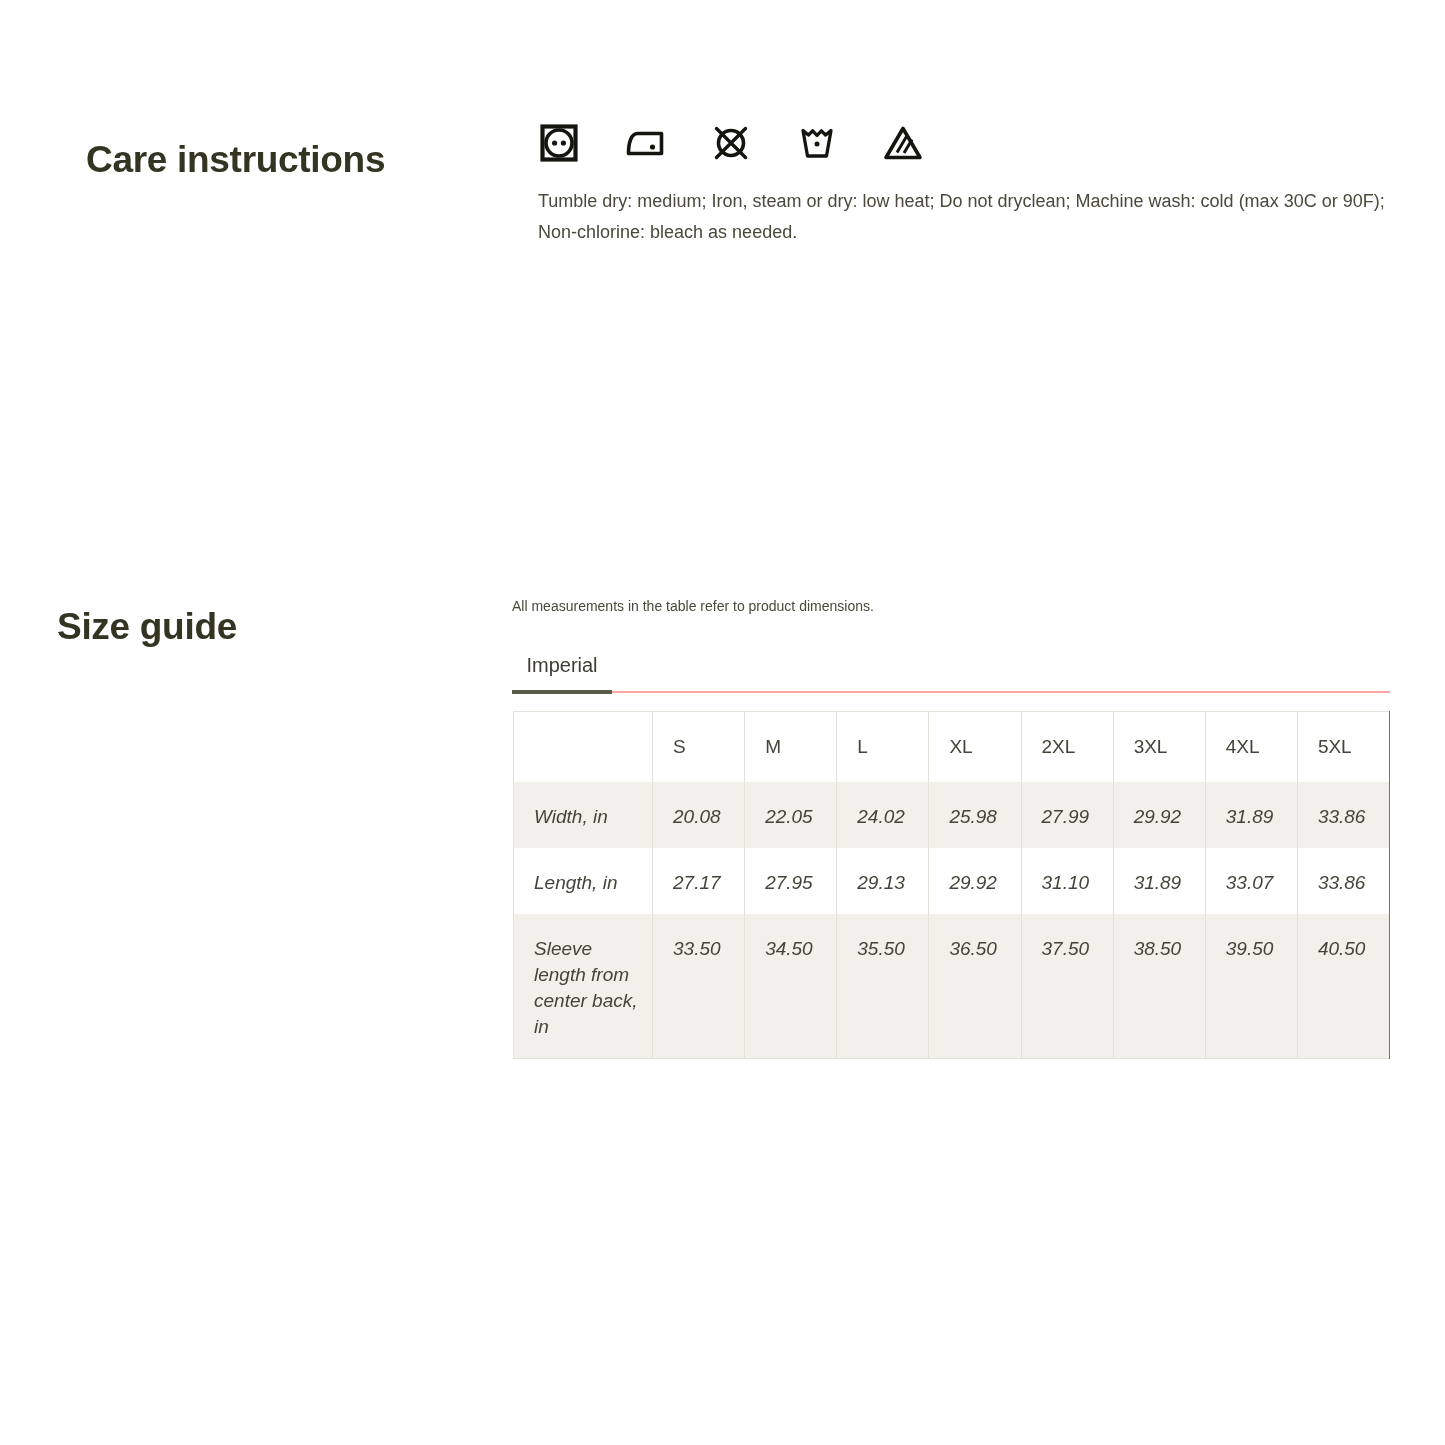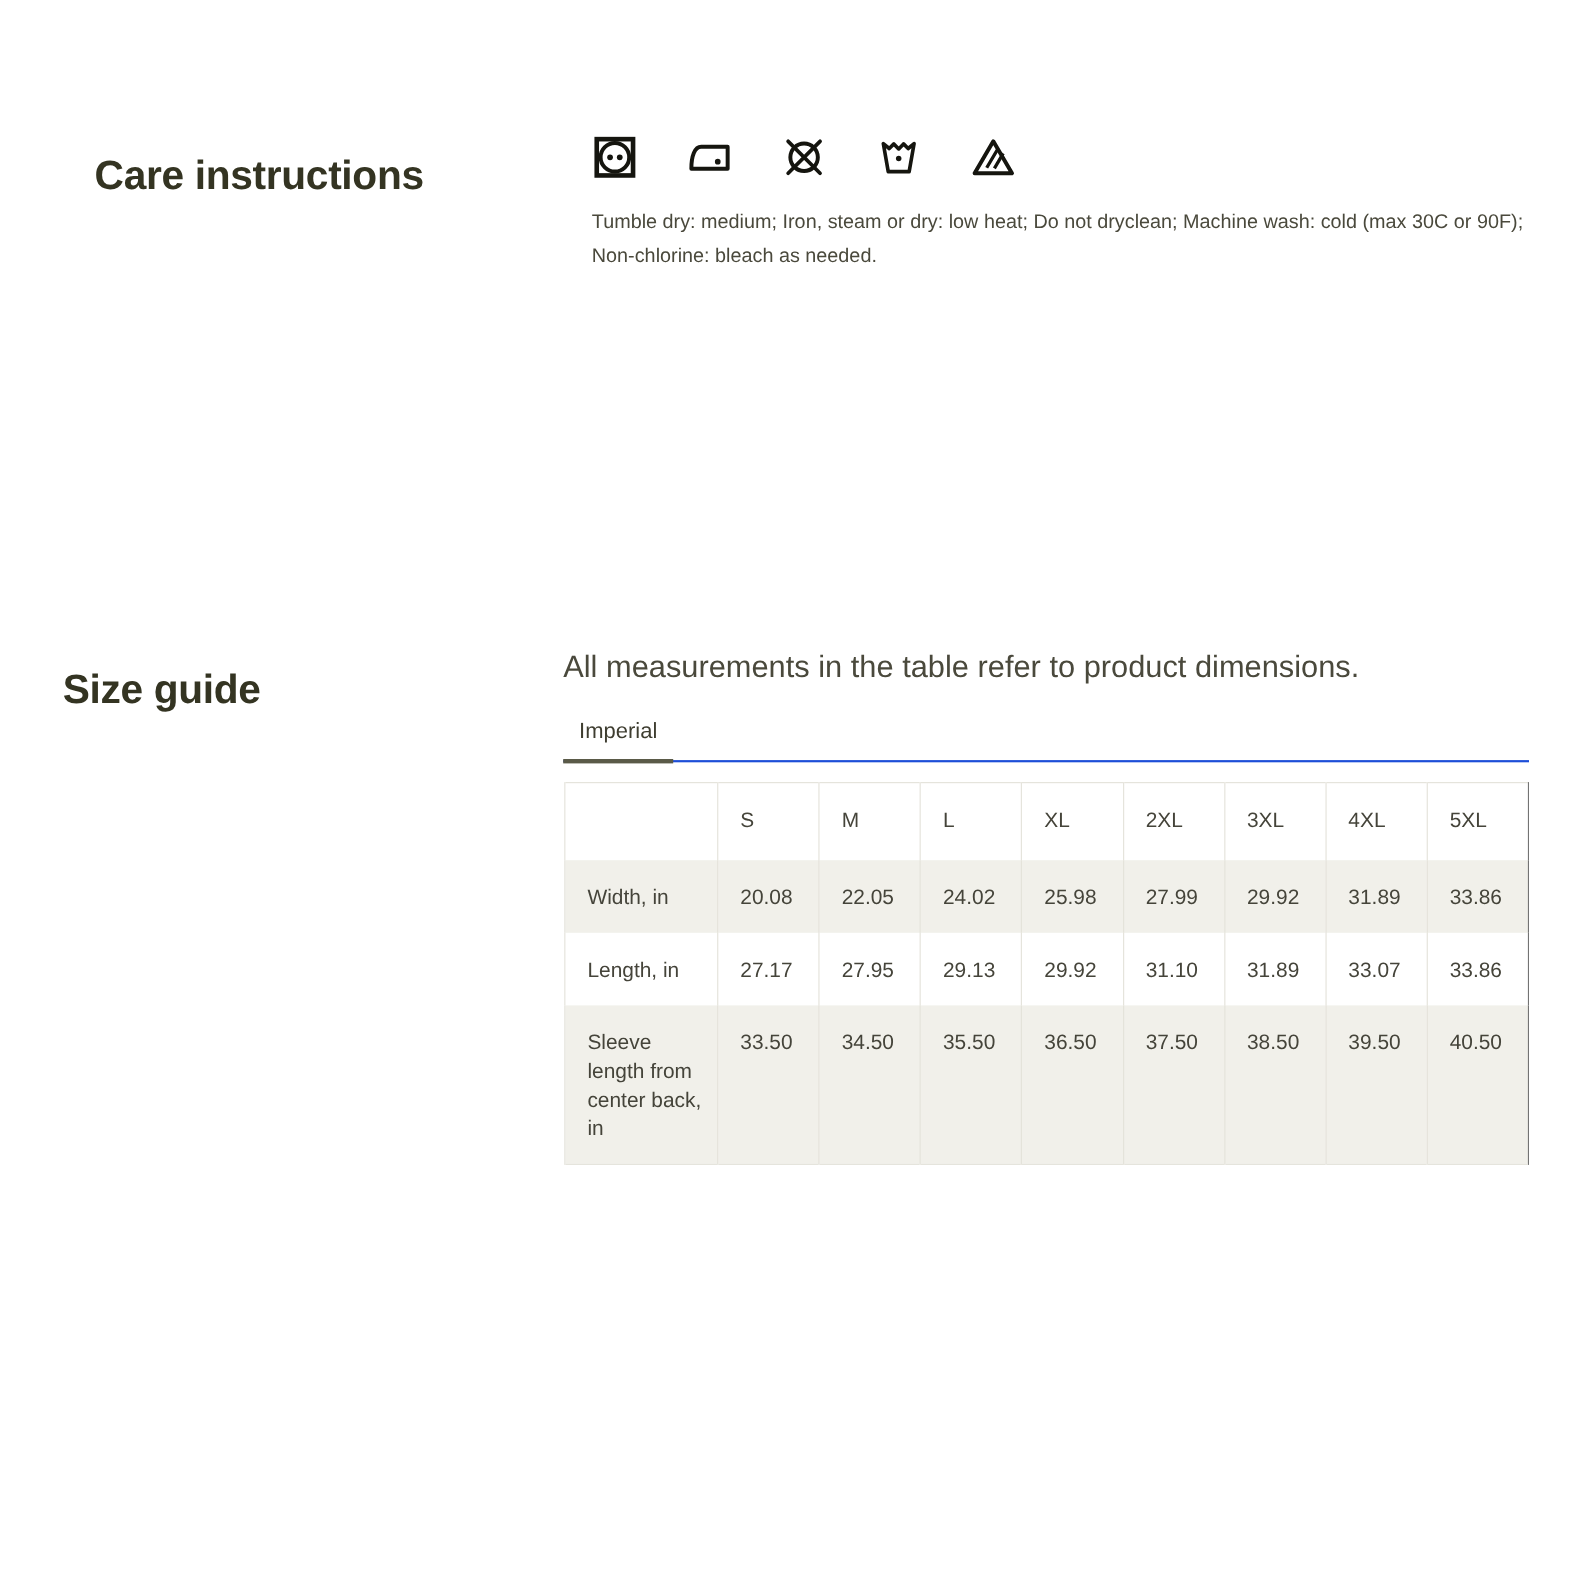--- a/index.html
+++ b/index.html
@@ -18,26 +18,26 @@
   .care-icons .icon{width:42px;height:48px;display:flex;align-items:center;justify-content:center;}
   .care-icons svg{display:block;}
 
   #care-text{
     position:absolute;left:538px;top:186px;width:862px;margin:0;
     font-size:18px;line-height:31px;color:#4a493c;
   }
 
   #size-note{
     position:absolute;left:512px;top:592px;margin:0;
-    font-size:28px;line-height:28px;color:#4a493c;
+    font-size:14px;line-height:28px;color:#4a493c;
   }
 
   .tab-row{
     position:absolute;left:512px;top:650px;width:878px;display:flex;
-    border-bottom:2px solid #1d4ed8;
+    border-bottom:2px solid #fca5a5;
   }
   .tab{
     width:100px;text-align:center;padding:4px 0 14px;position:relative;
     font-size:20px;color:#3e3d30;cursor:pointer;
   }
   .tab.active::after{
     content:"";position:absolute;left:0;right:0;bottom:-3px;height:4px;background:#5a5a48;
   }
 
   #size-table{
@@ -47,21 +47,21 @@
     border-top:1px solid #e3e1d9;border-bottom:1px solid #e3e1d9;
   }
   #size-table th,#size-table td{
     border-left:1px solid #e3e1d9;
     padding:22px 10px 18px 20px;
     text-align:left;vertical-align:top;font-weight:400;
   }
   #size-table th:last-child,#size-table td:last-child{border-right:1px solid #737373;}
   #size-table col.label-col{width:139px;}
   #size-table thead tr{height:70px;}
-  #size-table tbody tr{min-height:66px;}
+  #size-table tbody tr{min-height:66px;font-style:italic;}
   #size-table tbody tr:nth-child(odd){background:#f1f0ea;}
 </style>
 </head>
 <body>
 
 <h2 class="heading" id="care-title">Care instructions</h2>
 
 <div class="care-icons">
   <span class="icon" aria-label="Tumble dry: medium">
     <svg width="40" height="40" viewBox="0 0 40 40" fill="none" stroke="#15150f">

